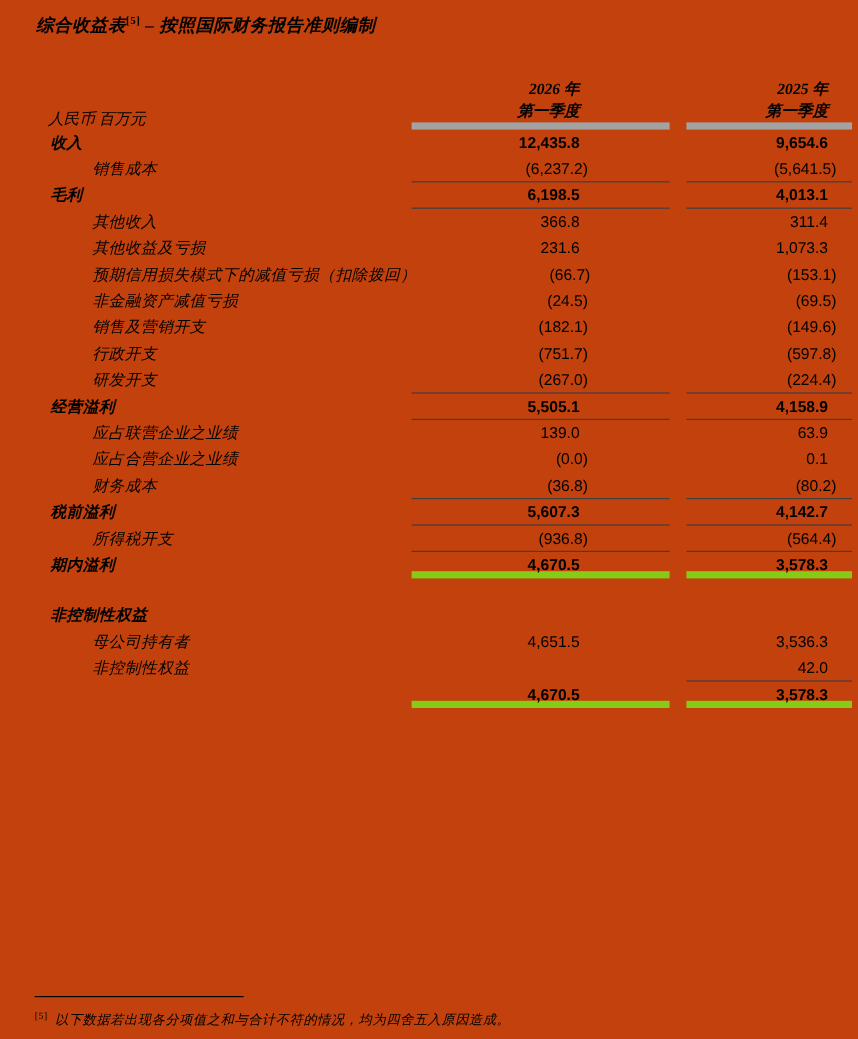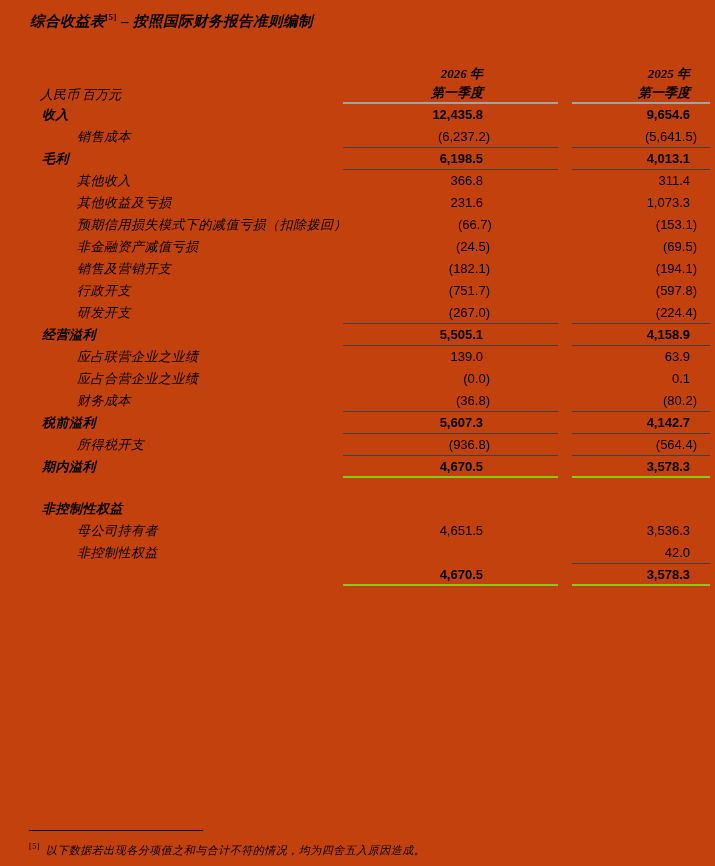--- a/index.html
+++ b/index.html
@@ -15,41 +15,41 @@
     font-size:14.5px; font-weight:bold; font-style:italic;
     letter-spacing:0.5px; white-space:nowrap;
   }
   .title sup { font-size:9px; font-style:normal; vertical-align:super; }
   
   .table { position:absolute; left:0; top:64px; width:710px; }
   .hdr-row { display:flex; align-items:flex-end; }
   .hdr-label { flex:1; padding-left:40px; font-style:italic; font-size:13px; line-height:19px; }
   .hdr-col {
     text-align:right; font-weight:bold; font-style:italic; font-size:13px;
-    line-height:19px; border-bottom:2px solid #a3a3a3;
+    line-height:19px; border-bottom:6px solid #a3a3a3;
   }
   .hdr-col.c1 { width:215px; padding-right:75px; }
   .hdr-col.c2 { width:138px; padding-right:20px; }
   .colgap { width:14px; }
   .row { display:flex; height:22px; font-size:13px; }
   .row-label {
     flex:1; padding-left:42px; line-height:22px; font-style:italic;
     white-space:nowrap; letter-spacing:0.5px;
   }
   .row-label.indent1 { padding-left:77px; }
   .val {
     text-align:right; line-height:21px;
     font-family:"Liberation Sans","DejaVu Sans",sans-serif;
   }
   .val.c1 { width:215px; padding-right:75px; }
   .val.c2 { width:138px; padding-right:20px; }
   .val .neg { margin-right:-7px; }
   .row.bold .row-label, .row.bold .val { font-weight:bold; }
   .row.rule-thin .val { border-bottom:1px solid #404040; }
-  .row.rule-thick .val { border-bottom:2px solid #84cc16; }
+  .row.rule-thick .val { border-bottom:6px solid #84cc16; }
   .section-gap { height:20px; }
   
   .footnote-sep { position:absolute; left:29px; top:830px; width:174px; height:1px; background:#000; }
   .footnote {
     position:absolute; left:29px; top:842px; font-size:11px; font-style:italic;
     letter-spacing:0.5px; white-space:nowrap;
   }
   .footnote sup { font-size:8px; font-style:normal; vertical-align:super; margin-right:6px; }
 </style>
 </head>
@@ -113,21 +113,21 @@
         <div class="row">
           <div class="row-label indent1">非金融资产减值亏损</div>
           <div class="val c1"><span class="neg">(24.5)</span></div>
           <div class="colgap"></div>
           <div class="val c2"><span class="neg">(69.5)</span></div>
         </div>
         <div class="row">
           <div class="row-label indent1">销售及营销开支</div>
           <div class="val c1"><span class="neg">(182.1)</span></div>
           <div class="colgap"></div>
-          <div class="val c2"><span class="neg">(194.1)</span></div>
+          <div class="val c2"><span class="neg">(149.6)</span></div>
         </div>
         <div class="row">
           <div class="row-label indent1">行政开支</div>
           <div class="val c1"><span class="neg">(751.7)</span></div>
           <div class="colgap"></div>
           <div class="val c2"><span class="neg">(597.8)</span></div>
         </div>
         <div class="row rule-thin">
           <div class="row-label indent1">研发开支</div>
           <div class="val c1"><span class="neg">(267.0)</span></div>

